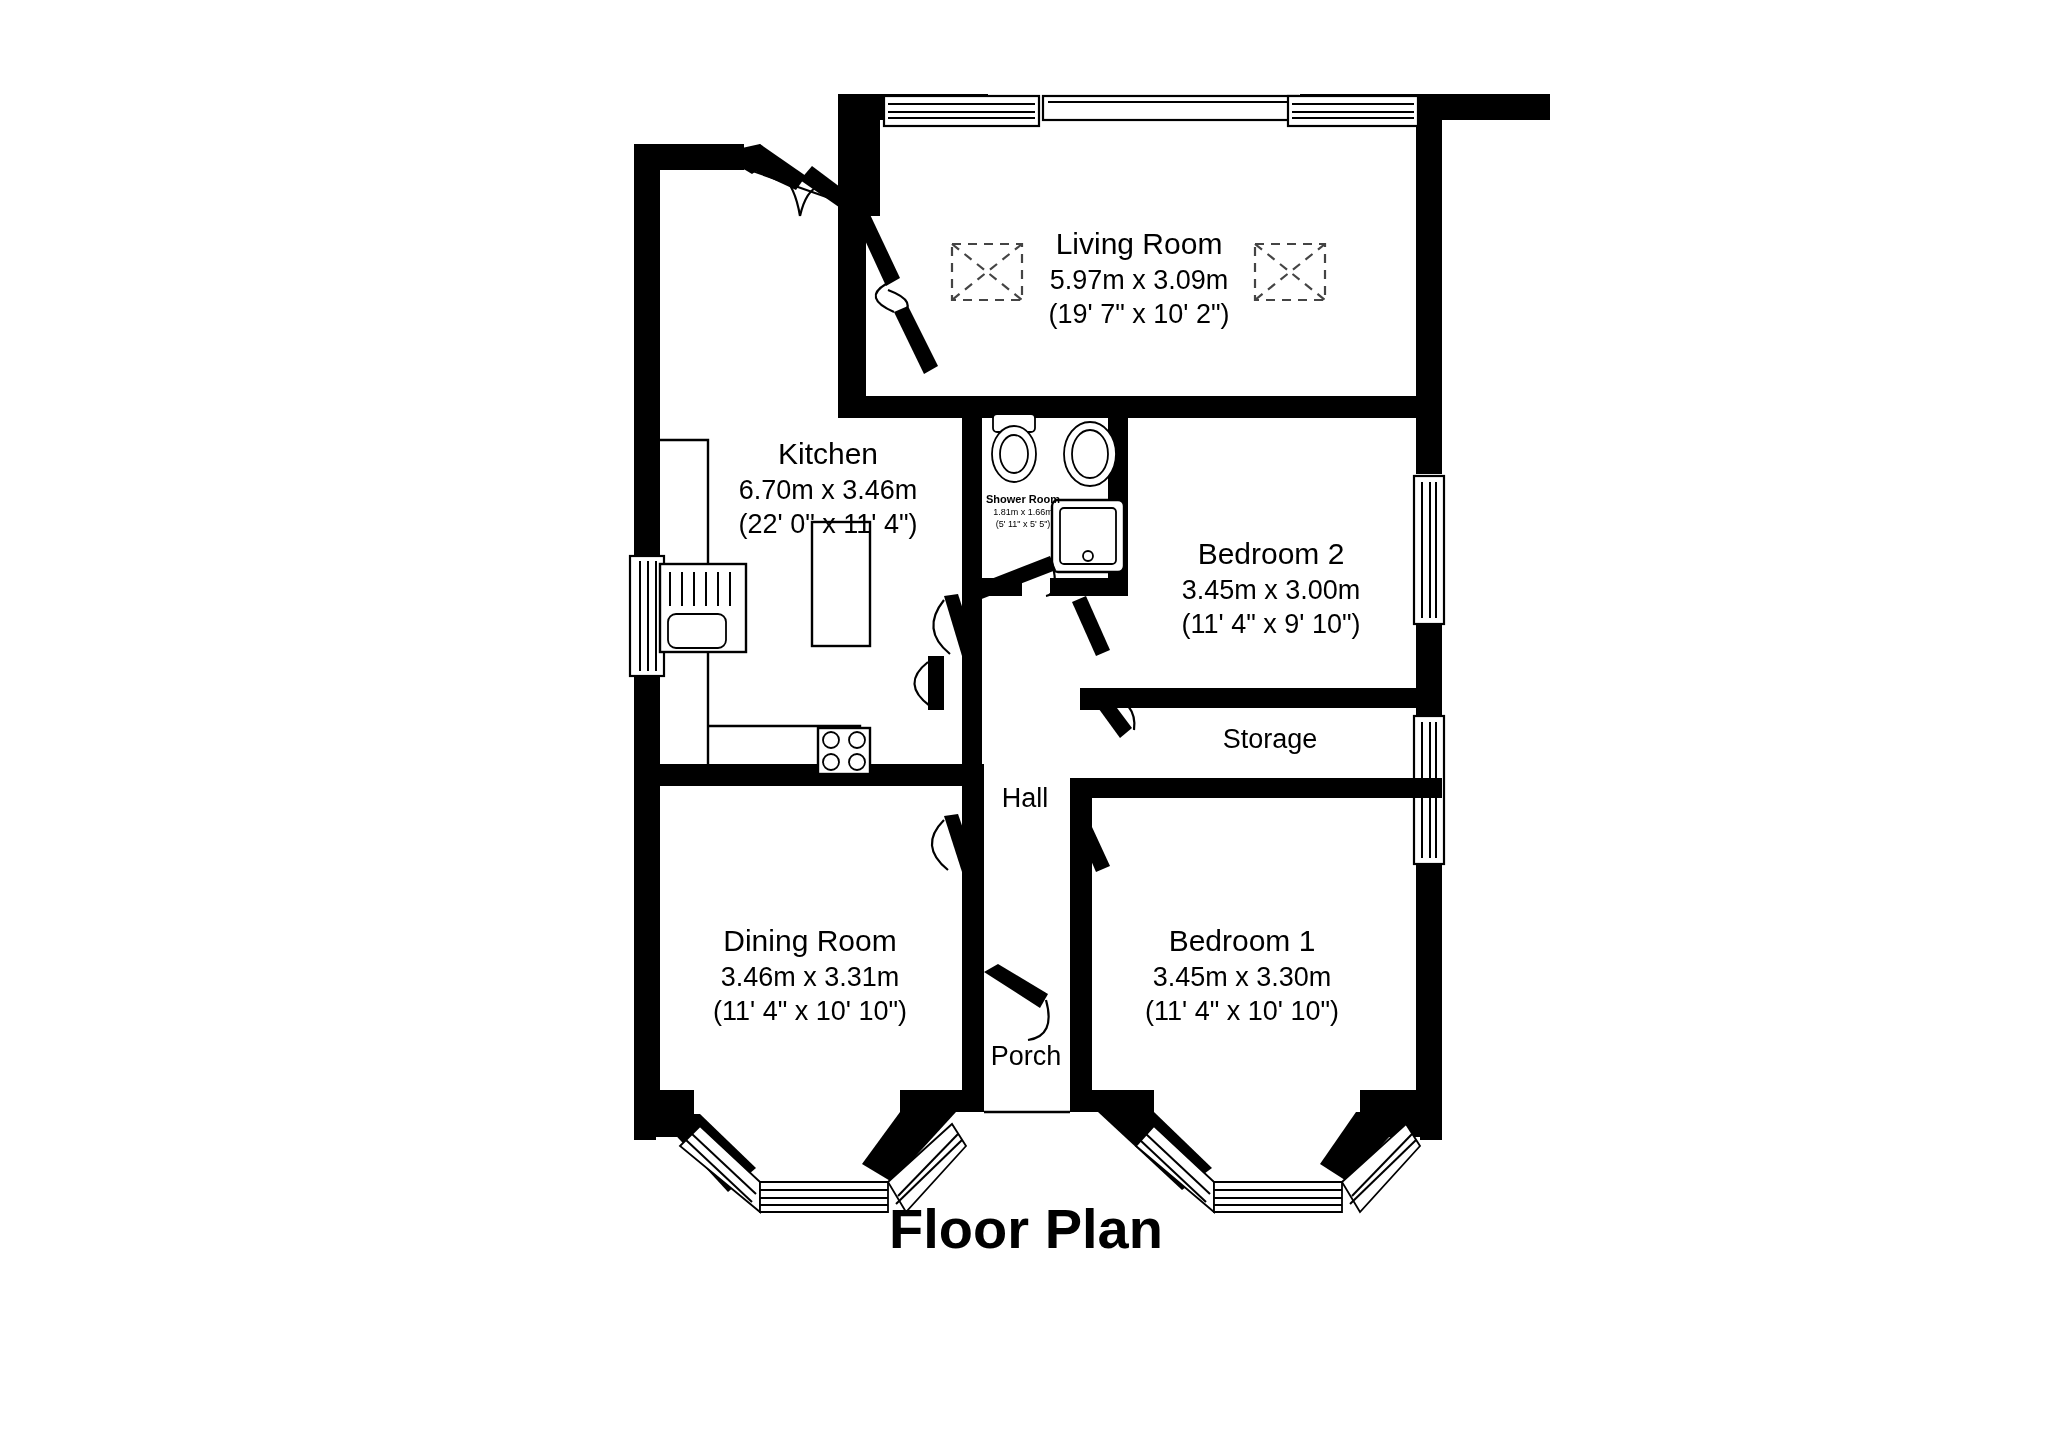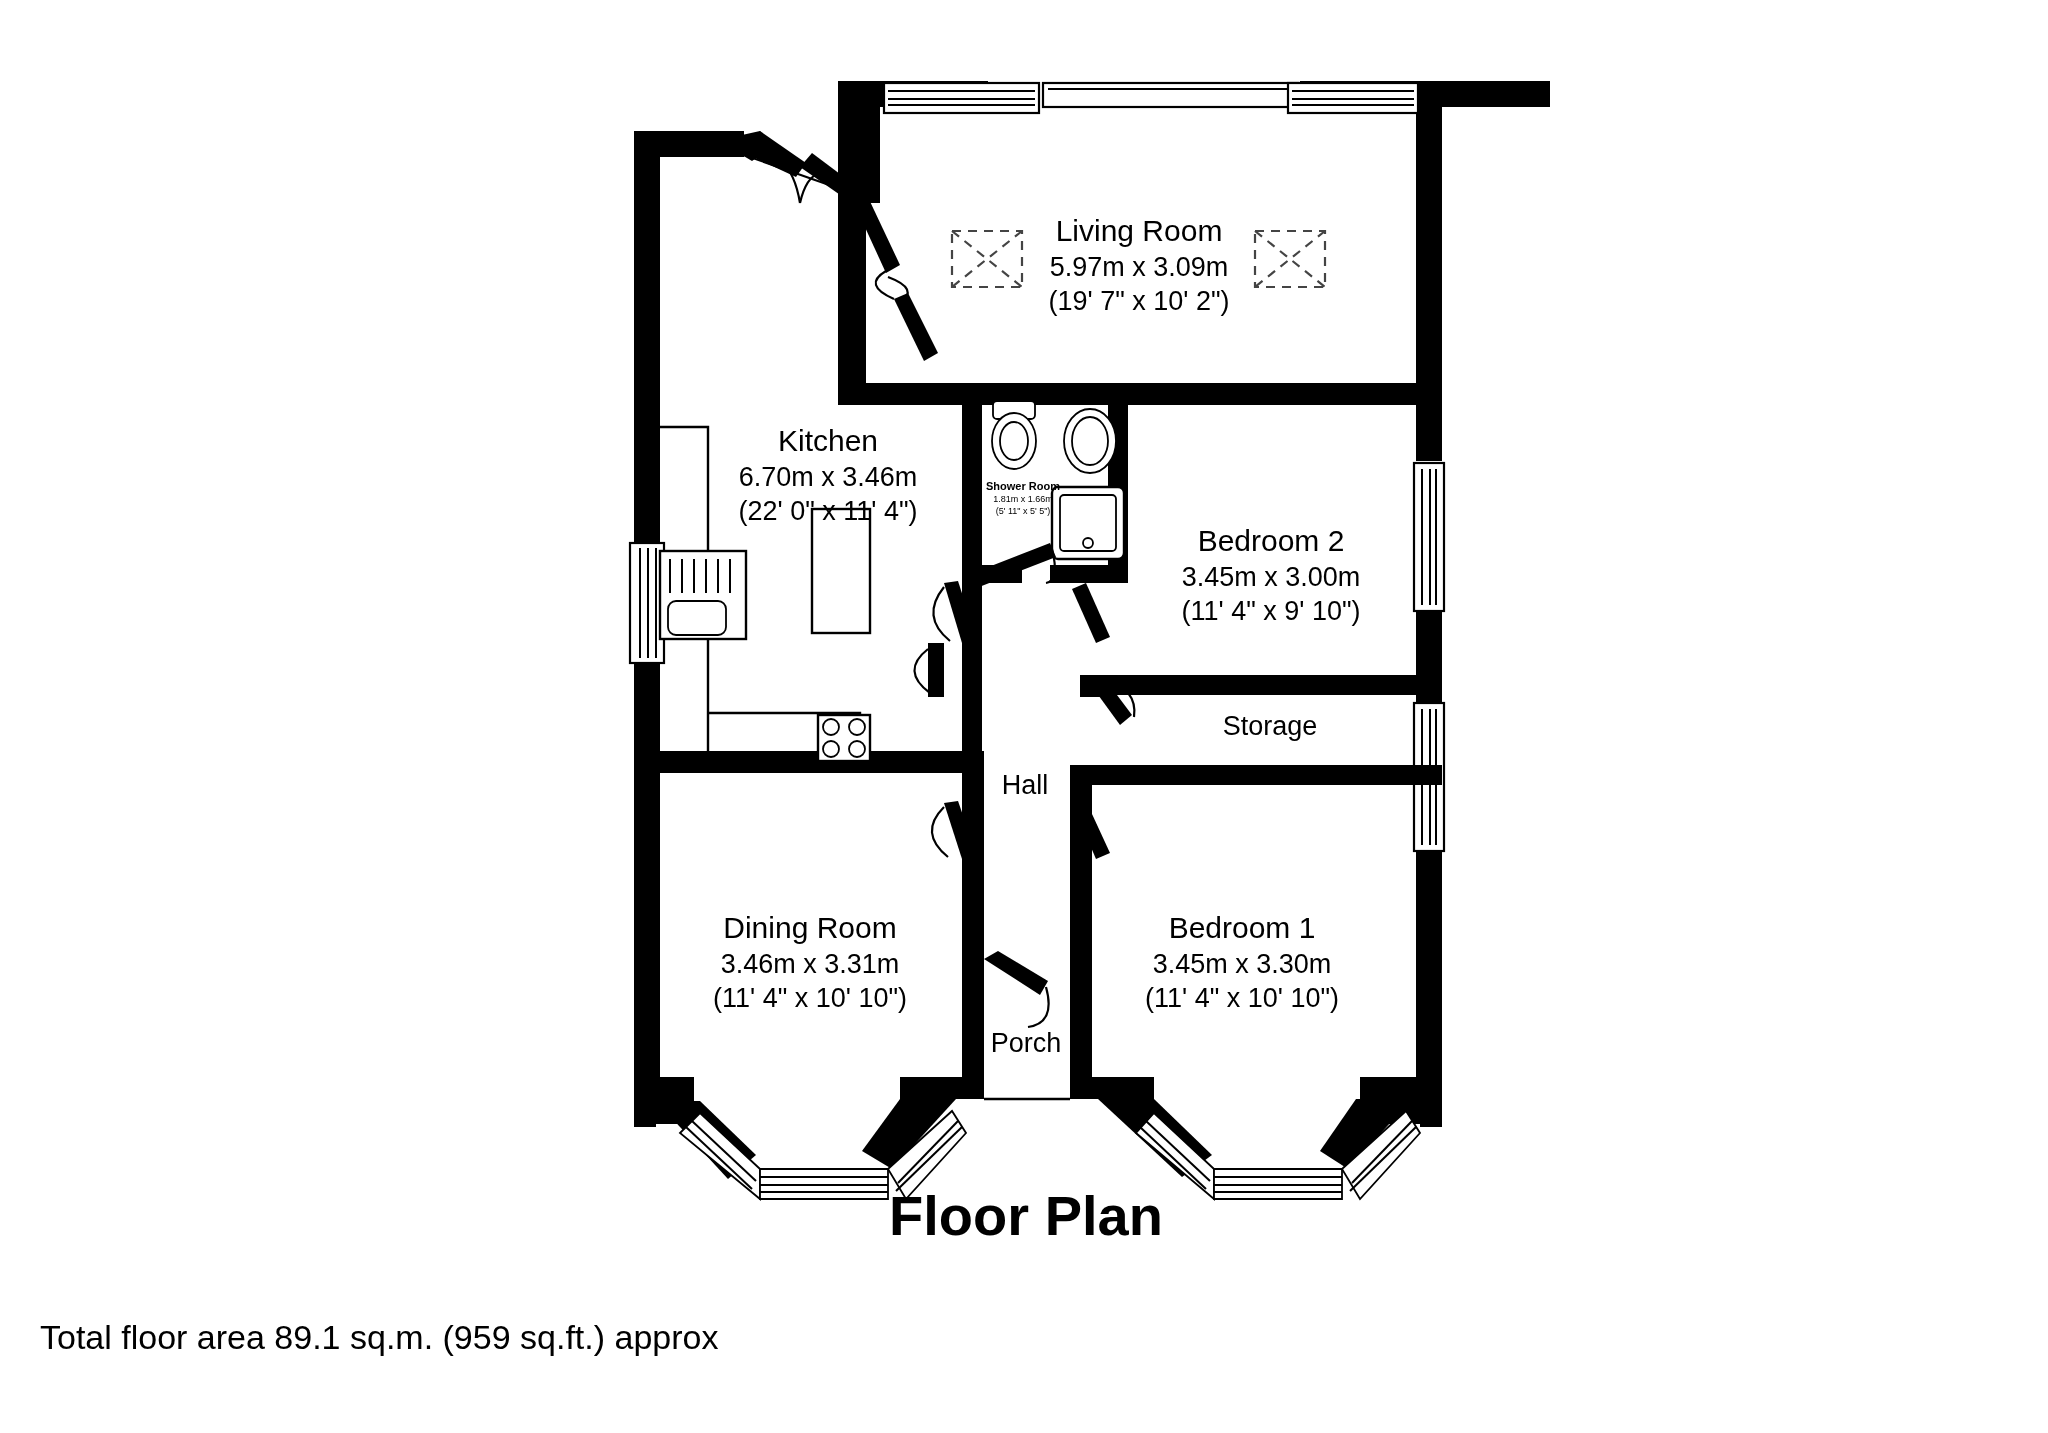--- a/index.html
+++ b/index.html
@@ -10,21 +10,21 @@
   body {
     width: 2048px;
     height: 1433px;
     font-family: "Liberation Sans", sans-serif;
     color: #000000;
     position: relative;
     overflow: hidden;
   }
   #plan-wrap {
     position: absolute;
-    left: 0; top: 3px;
+    left: 0; top: 16px;
     width: 2016px;
     height: 1290px;
   }
   svg#floorplan { display: block; }
 
   .wall { fill: #000000; }
   .thinline { fill: none; stroke: #000000; stroke-width: 2.4; }
   .thinline-lite { fill: none; stroke: #000000; stroke-width: 2.0; }
   .fixture { fill: #ffffff; stroke: #000000; stroke-width: 2.4; }
   .fixture-thin { fill: #ffffff; stroke: #000000; stroke-width: 1.8; }
@@ -382,14 +382,13 @@
 
     <text class="room-small" x="1026" y="1049">Porch</text>
   </g>
 
   <text class="plan-title" x="1026" y="1232">Floor Plan</text>
 
 </svg>
 </div>
 
 <div id="footer">
-  <p class="area-line">Total floor area 89.1 sq.m. (959 sq.ft.) approx</p>
 </div>
 
 </body></html>

